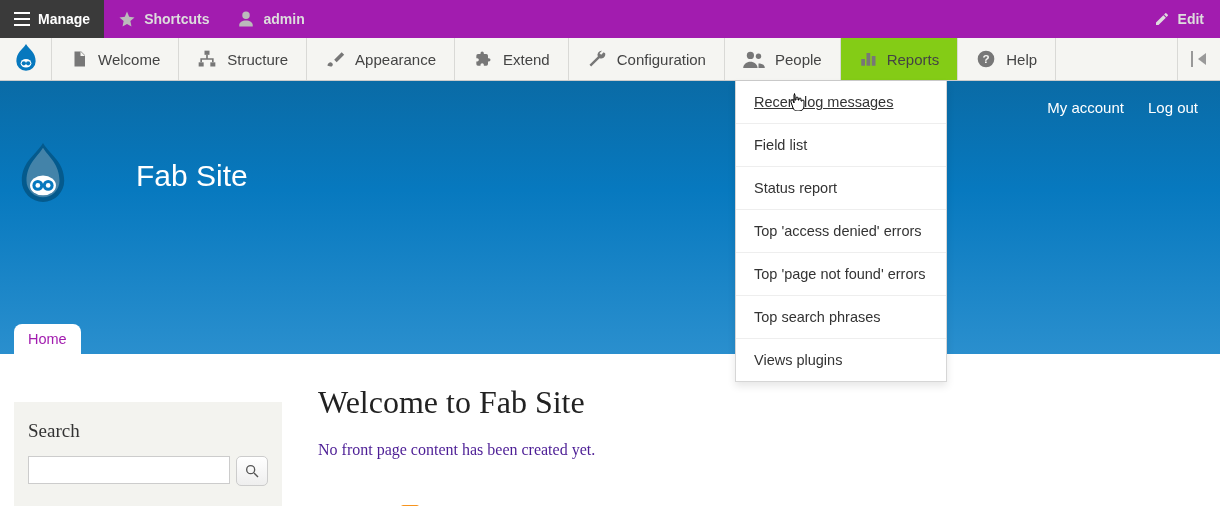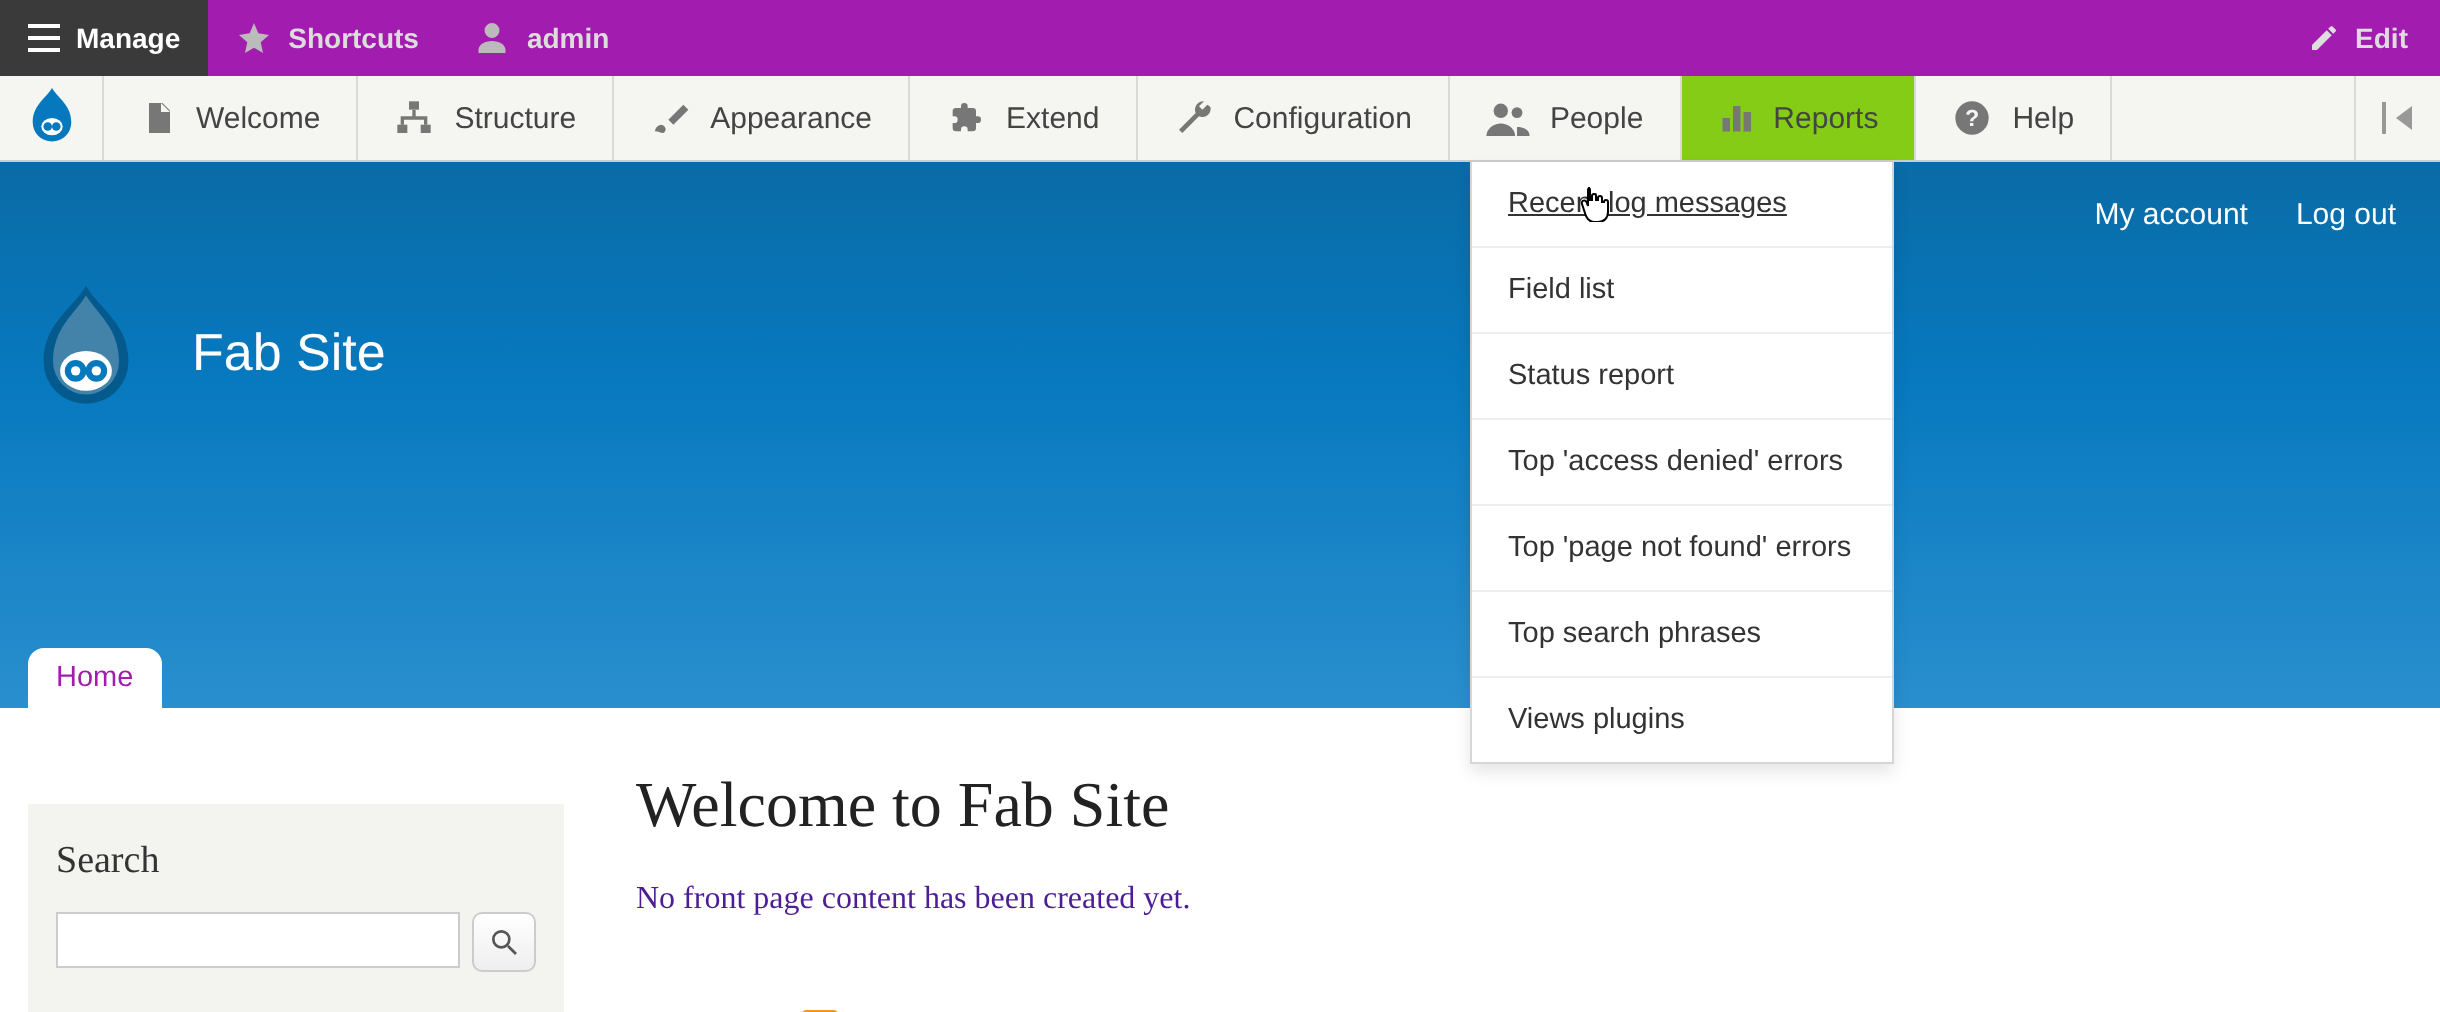--- a/index.html
+++ b/index.html
@@ -25,21 +25,21 @@
   .dropdown .ditem:last-child{border-bottom:none;}
   .dropdown .ditem.hover { text-decoration: underline; }
 
   .cursor-hand { position:absolute; top:55px; left:790px; font-size:14px; z-index:101; pointer-events:none; }
 
   
   .site-header { background: linear-gradient(#0a6ba6 0%, #0779bf 40%, #2a8fce 100%); color:#fff; padding: 0; position:relative; height:273px; }
   .user-links { position:absolute; top:18px; right:22px; display:flex; gap:24px; font-size:15px; }
   .user-links a { color:#fff; text-decoration:none; cursor:pointer; }
   .brand { position:absolute; top:62px; left:14px; display:flex; align-items:center; gap:24px; }
-  .brand .name { font-size:26px; font-weight:400; }
+  .brand .name { font-size:30px; font-weight:400;margin-left:40px; }
   .main-tabs { position:absolute; bottom:0; left:14px; display:flex; }
   .main-tabs .mtab { background:#fff; color:#a21caf; padding:7px 14px; border-radius:8px 8px 0 0; font-size:14.5px; cursor:pointer; }
 
   
   .content-wrap { display:flex; padding: 30px 14px 40px 14px; gap:36px; align-items:center; }
   .sidebar { width:268px; background:#f3f3ef; padding:18px 14px 22px 14px; }
   .sidebar h2 { font-family: Georgia, serif; font-weight:400; font-size:19px; color:#333; margin-bottom:14px; }
   .searchrow { display:flex; gap:6px; }
   .searchrow input { flex:1; height:28px; border:1px solid #ccc; background:#fff; padding:0 6px; }
   .searchrow button { width:32px; height:30px; border:1px solid #ccc; border-radius:5px; background:linear-gradient(#fff,#eee); display:flex;align-items:center;justify-content:center; cursor:pointer;}

